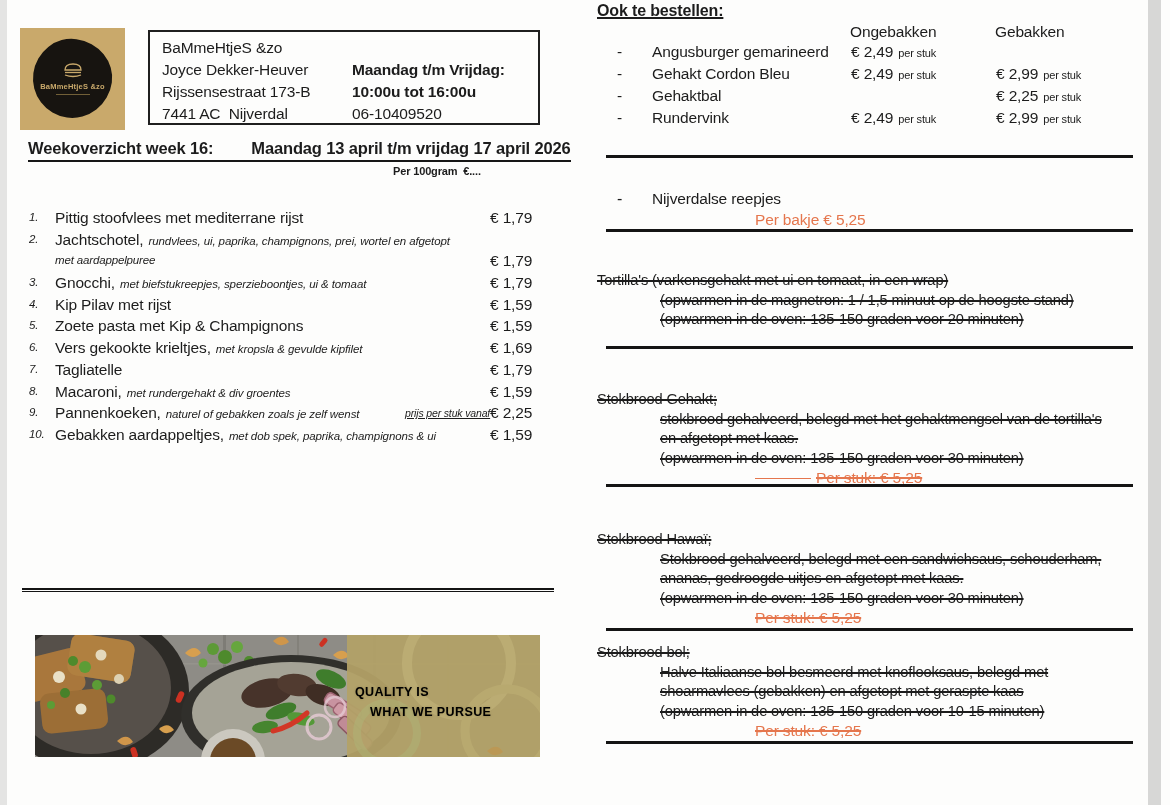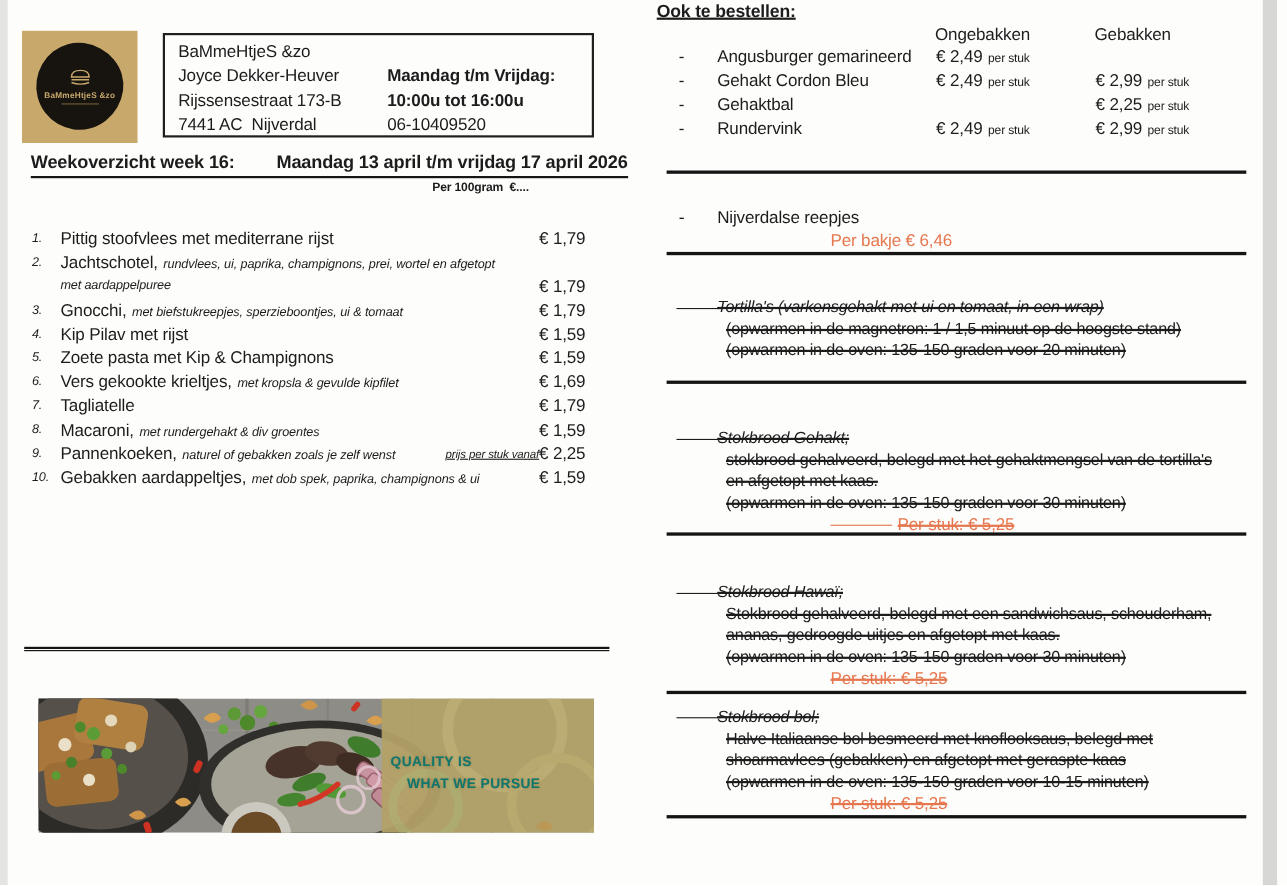--- a/index.html
+++ b/index.html
@@ -49,21 +49,21 @@
   .m-price{position:absolute;left:462px;top:0;width:48px;font-size:15.5px;line-height:21.7px;}
   .m-row.tall .m-price{top:21.7px;}
   .m-note{position:absolute;left:377px;top:5px;width:84px;font-style:italic;font-size:10.5px;
     text-decoration:underline;text-align:right;white-space:nowrap;}
 
   
   #left-sep{position:absolute;left:22px;top:588px;width:532px;height:4px;
     background:linear-gradient(#141414 0 2px,#fdfdfc 2px 2.6px,#141414 2.6px 4px);}
   #photo{position:absolute;left:35px;top:635px;width:505px;height:122px;}
   #photo svg{display:block;}
-  #photo .cap{position:absolute;left:320px;color:#0f766e;font-weight:bold;font-size:12.5px;
+  #photo .cap{position:absolute;left:320px;color:#000000;font-weight:bold;font-size:12.5px;
     letter-spacing:.4px;line-height:20px;text-shadow:0 0 2px rgba(90,80,40,.4);}
   #photo .cap1{top:47px;} #photo .cap2{top:67px;margin-left:15px;}
 
   
   #right{position:absolute;left:597px;top:0;width:536px;height:805px;}
   #order-title{position:absolute;left:0;top:2px;font-weight:bold;font-size:16px;
     text-decoration:underline;text-decoration-thickness:2px;}
   .colhead{position:absolute;top:23px;font-size:15.5px;}
   #col-ong{left:253px;} #col-geb{left:398px;}
   .o-row{position:absolute;left:0;width:536px;height:21.5px;font-size:15.5px;line-height:21.5px;}
@@ -79,21 +79,21 @@
 
   #nijv{position:absolute;left:0;top:190px;width:536px;}
   #nijv .o-bullet{top:0;}
   #nijv .o-name{top:0;font-size:15.5px;}
   #nijv .n-price{position:absolute;left:158px;top:21px;font-size:15.5px;white-space:nowrap;}
 
   .orange{color:#e5764d;}
 
   .section{position:absolute;left:0;width:536px;font-size:14.7px;line-height:19.5px;}
   .bullet-strike{position:absolute;left:18px;top:9px;width:40px;border-top:1.6px solid #1d1d1d;}
-  .s-title{margin-left:55px;white-space:nowrap;font-style:italic;}
+  .s-title{white-space:nowrap;}
   .s-line{margin-left:63px;white-space:nowrap;}
   .s-line:empty{display:none;}
   .s-price{margin-left:158px;font-size:15.5px;white-space:nowrap;}
   .struck{text-decoration:line-through;text-decoration-thickness:1.5px;}
   .lead{display:inline-block;width:56px;border-top:1.6px solid #e5764d;vertical-align:4px;margin-right:5px;}
 </style>
 </head>
 <body>
 
 <div id="canvas">
@@ -299,21 +299,21 @@
       <span class="o-name">Rundervink</span>
       <span class="o-ong"><span class="price-amt">€ 2,49</span><span class="unit">per stuk</span></span>
       <span class="o-geb"><span class="price-amt">€ 2,99</span><span class="unit">per stuk</span></span>
     </div>
 
     <div class="sep" style="top:155px"></div>
 
     <div id="nijv">
       <span class="o-bullet">-</span>
       <span class="o-name">Nijverdalse reepjes</span>
-      <span class="n-price orange">Per bakje € 6,46</span>
+      <span class="n-price orange">Per bakje € 5,25</span>
     </div>
 
     <div class="sep" style="top:229px"></div>
 
     <div class="section" style="top:271px">
       <span class="bullet-strike"></span>
       <div class="s-title struck">Tortilla's (varkensgehakt met ui en tomaat, in een wrap)</div>
       <div class="s-line struck">(opwarmen in de magnetron: 1 / 1,5 minuut op de hoogste stand)</div>
       <div class="s-line struck">(opwarmen in de oven: 135-150 graden voor 20 minuten)</div>
 

